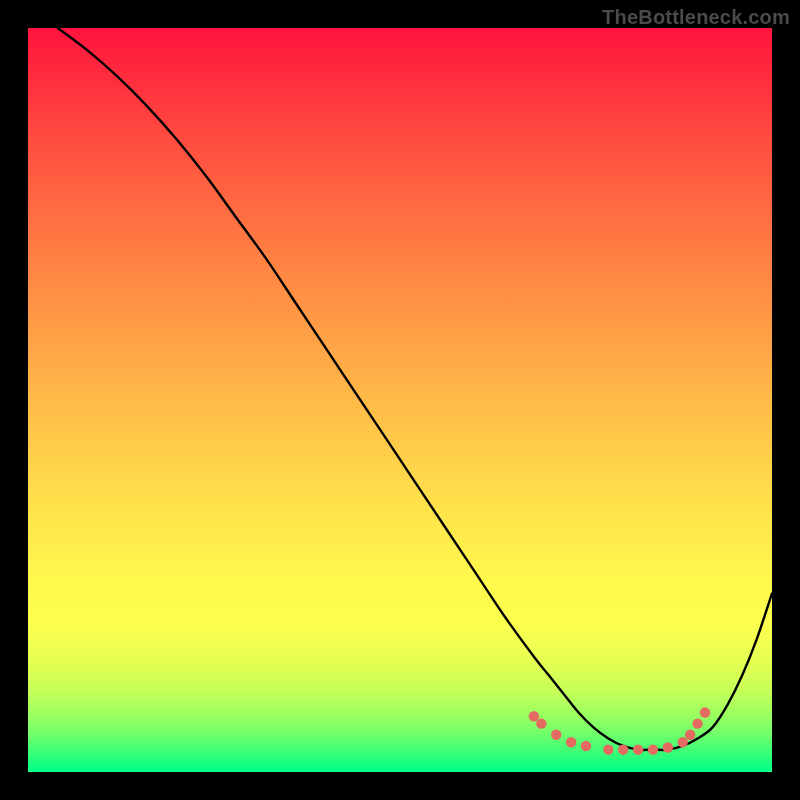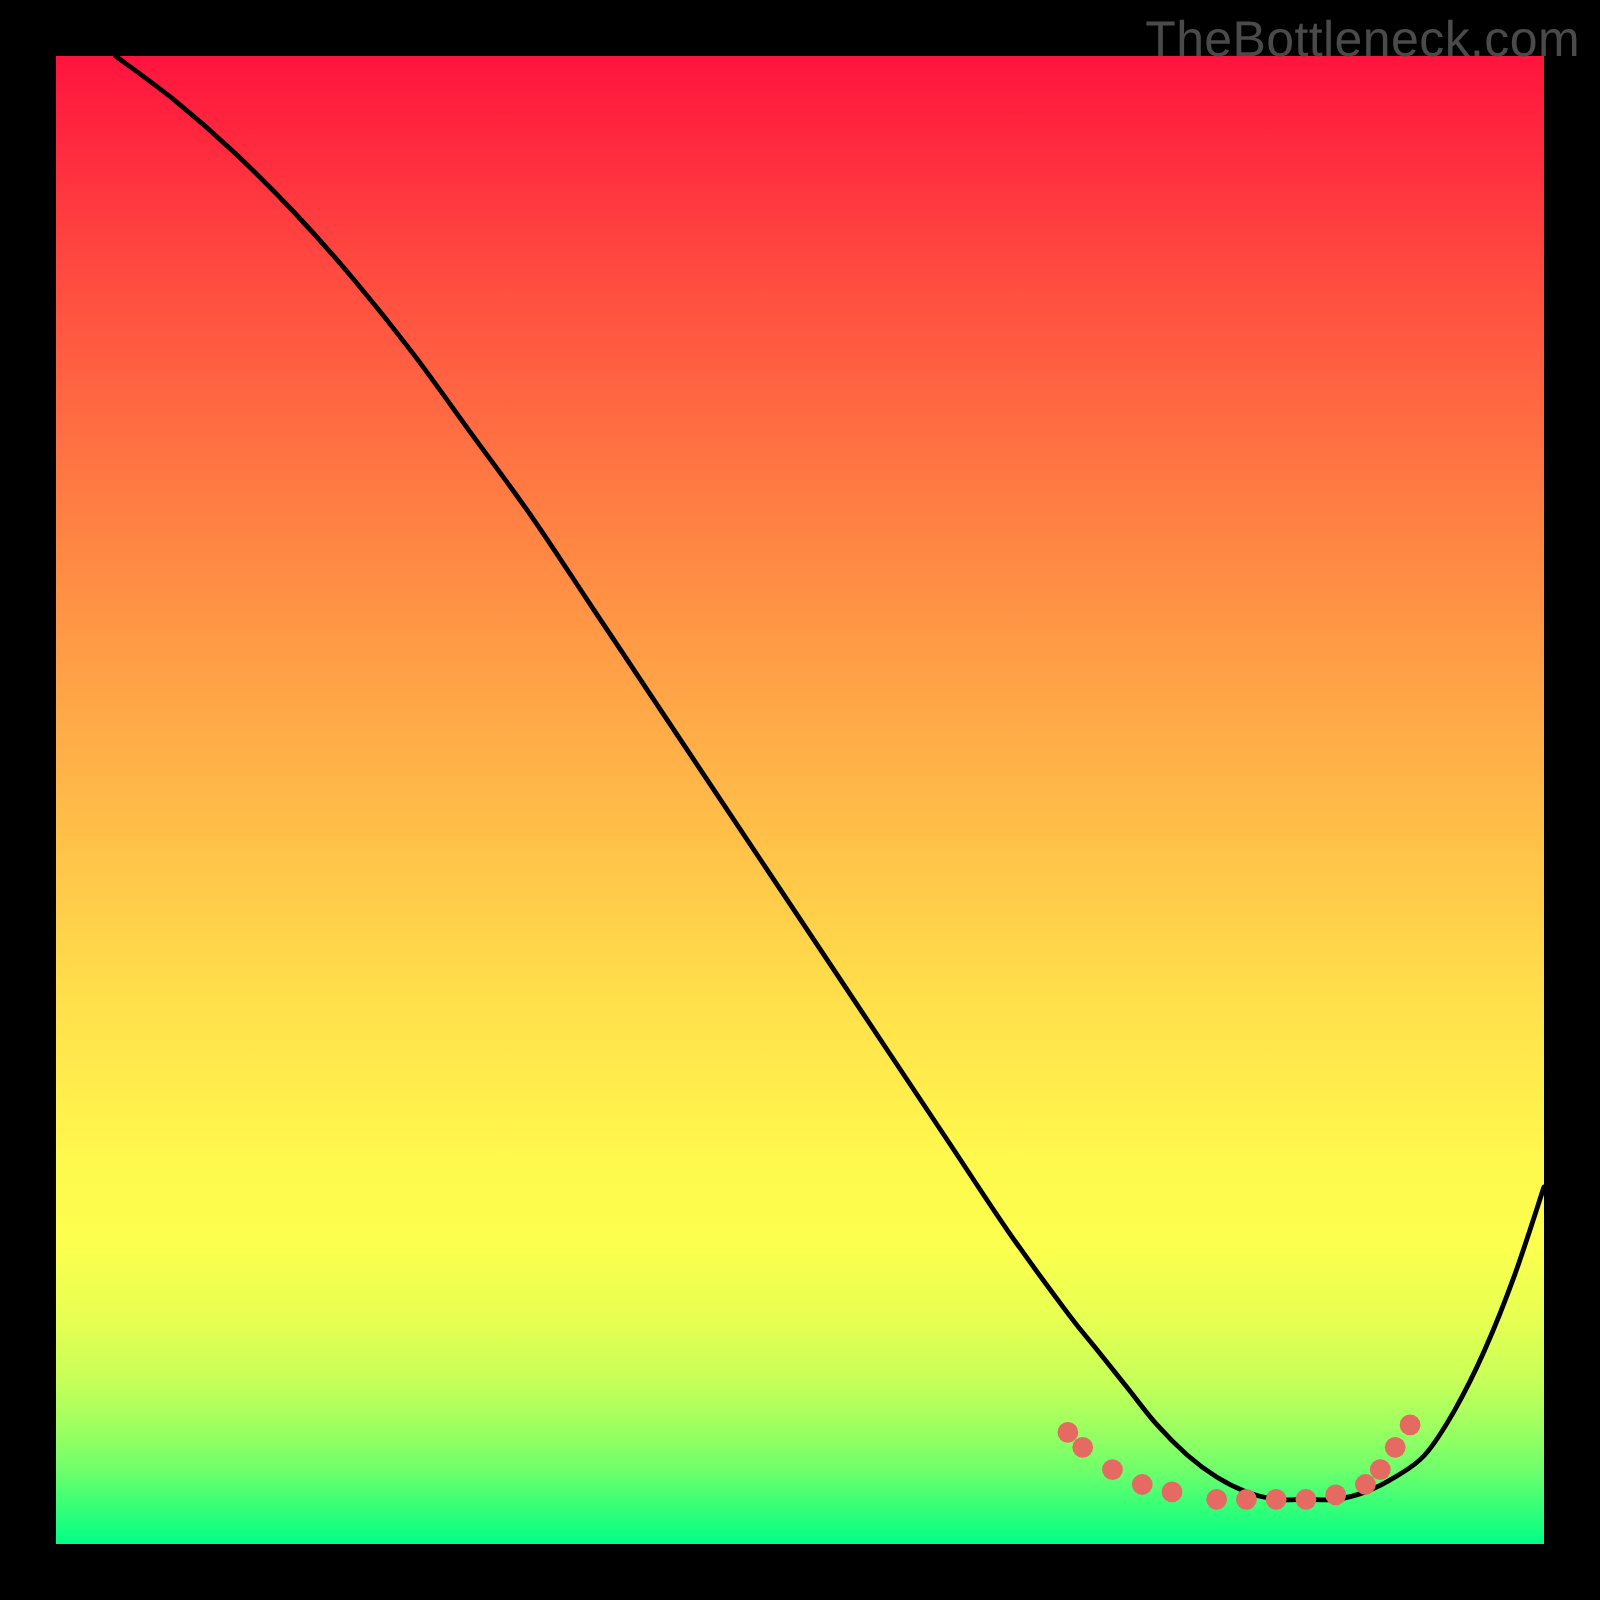--- a/index.html
+++ b/index.html
@@ -35,22 +35,22 @@
       #6fff6b 95%,
       #36ff78 97.5%,
       #00ff87 100%
     );
   }
   .watermark {
     position: absolute;
     top: 6px;
     right: 10px;
     color: #4a4a4a;
-    font-size: 25px;
-    font-weight: 400;
+    font-size: 20px;
+    font-weight: 700;
     letter-spacing: 0.2px;
     user-select: none;
   }
   svg.plot {
     position: absolute;
     left: 0;
     top: 0;
     width: 744px;
     height: 744px;
     overflow: visible;

